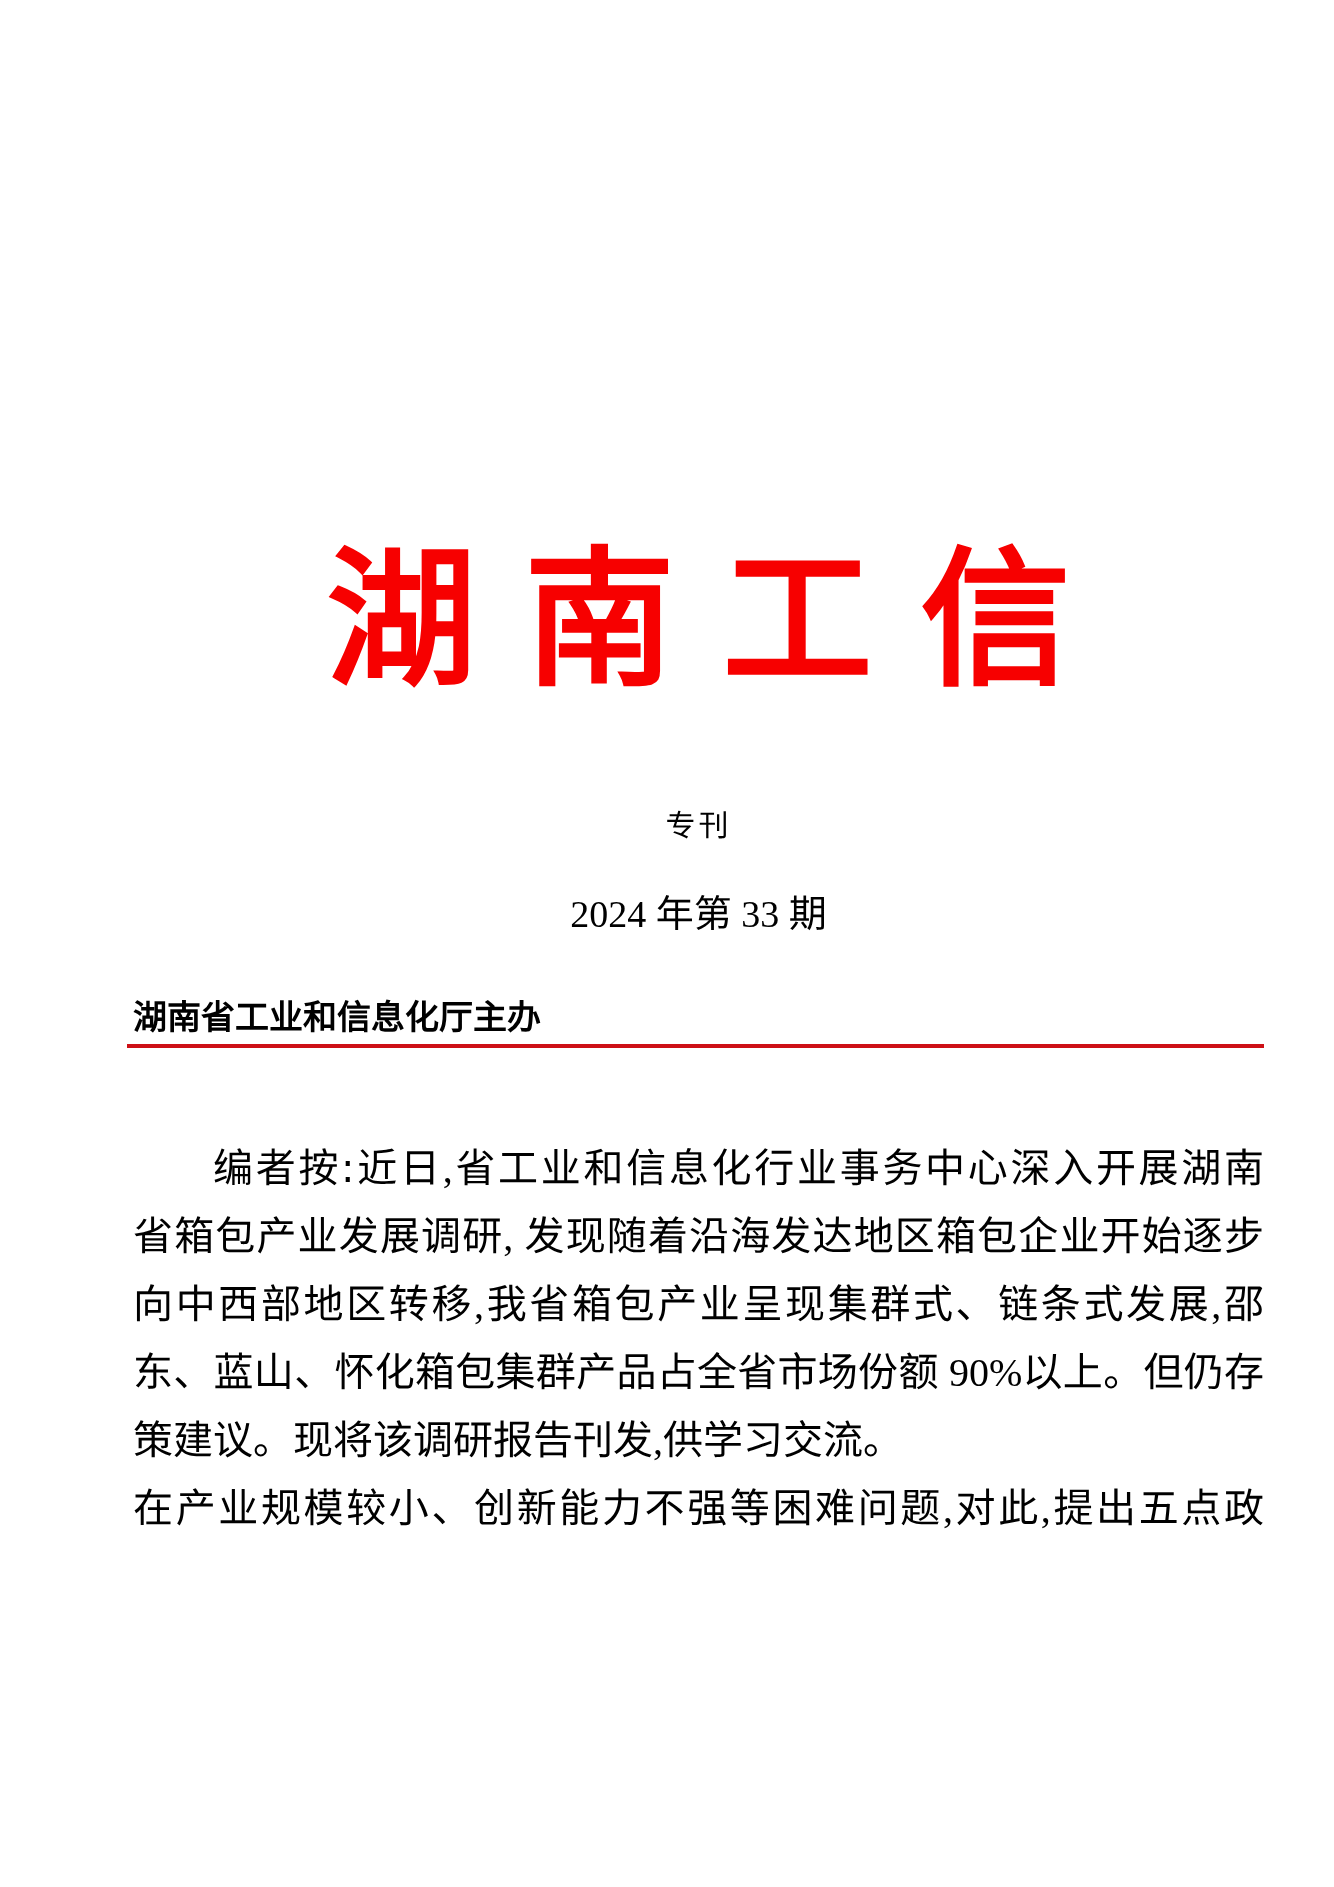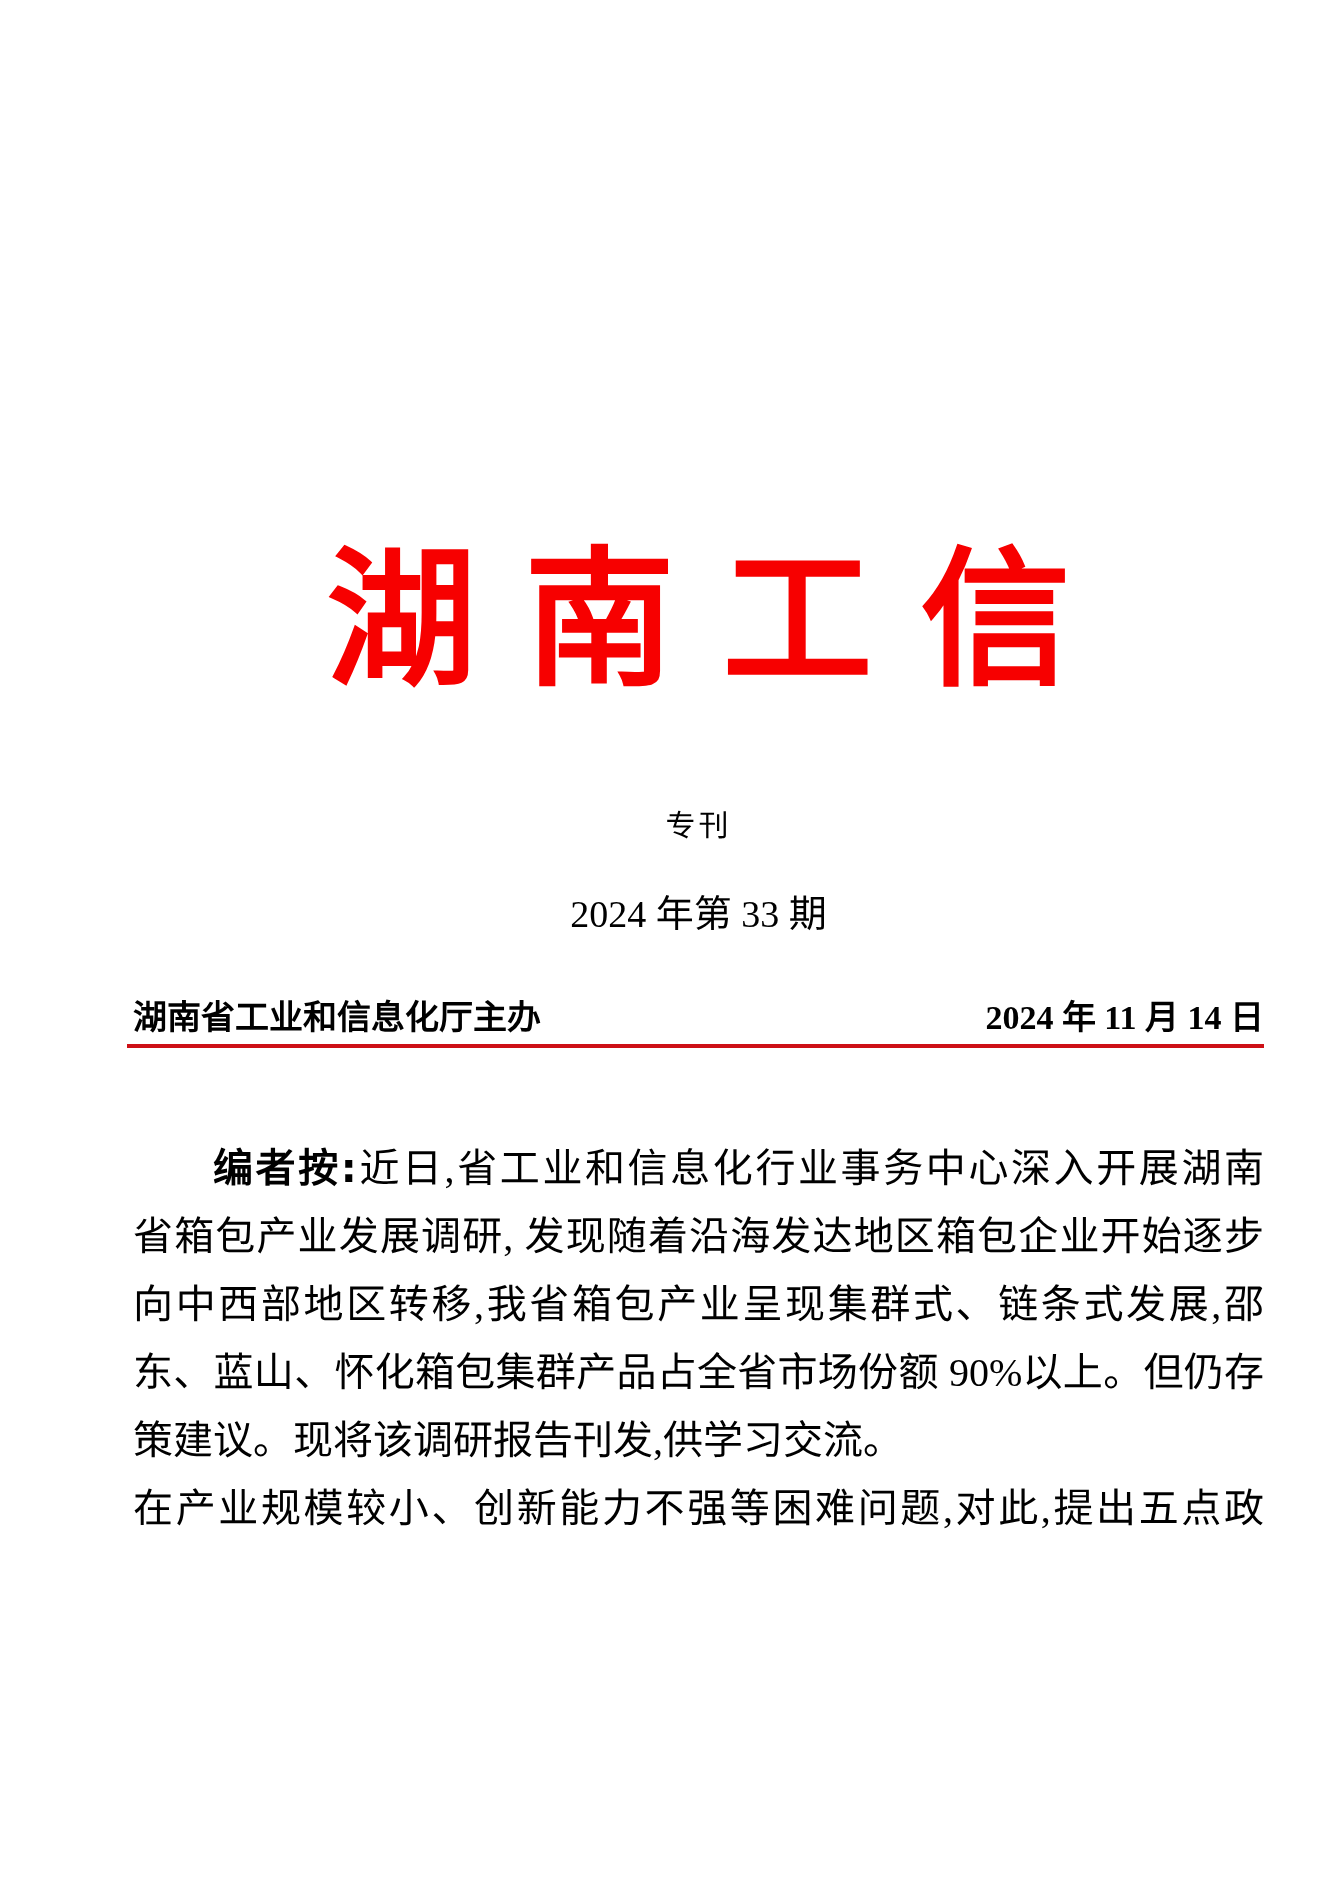--- a/index.html
+++ b/index.html
@@ -73,37 +73,36 @@
     text-align-last: justify;
   }
   .note-line.first {
     text-indent: 80px;
   }
   .note-line.last {
     text-align-last: left;
   }
   .lead {
     font-family: "DejaVu Sans", "Liberation Sans", sans-serif;
-    font-weight: bold;
+    font-weight: normal;
   }
 </style>
 </head>
 <body>
 
 <div class="page">
 
   <h1 class="masthead" style="color: rgb(247, 0, 0);">湖南工信</h1>
 
   <div class="kicker">专刊</div>
 
   <div class="issue">2024 年第 33 期</div>
 
   <div class="pub-row">
     <span class="organizer">湖南省工业和信息化厅主办</span>
-    <span class="pub-date">2024 年 11 月 14 日</span>
   </div>
 
   <div class="rule" style="background: rgb(205, 16, 22);"></div>
 
   <div class="editor-note">
     <p class="note-line first">
       <b class="lead">编者按:</b><span>近日,省工业和信息化行业事务中心深入开展湖南</span>
     </p>
     <p class="note-line">省箱包产业发展调研, 发现随着沿海发达地区箱包企业开始逐步</p>
     <p class="note-line">向中西部地区转移,我省箱包产业呈现集群式、链条式发展,邵</p>

